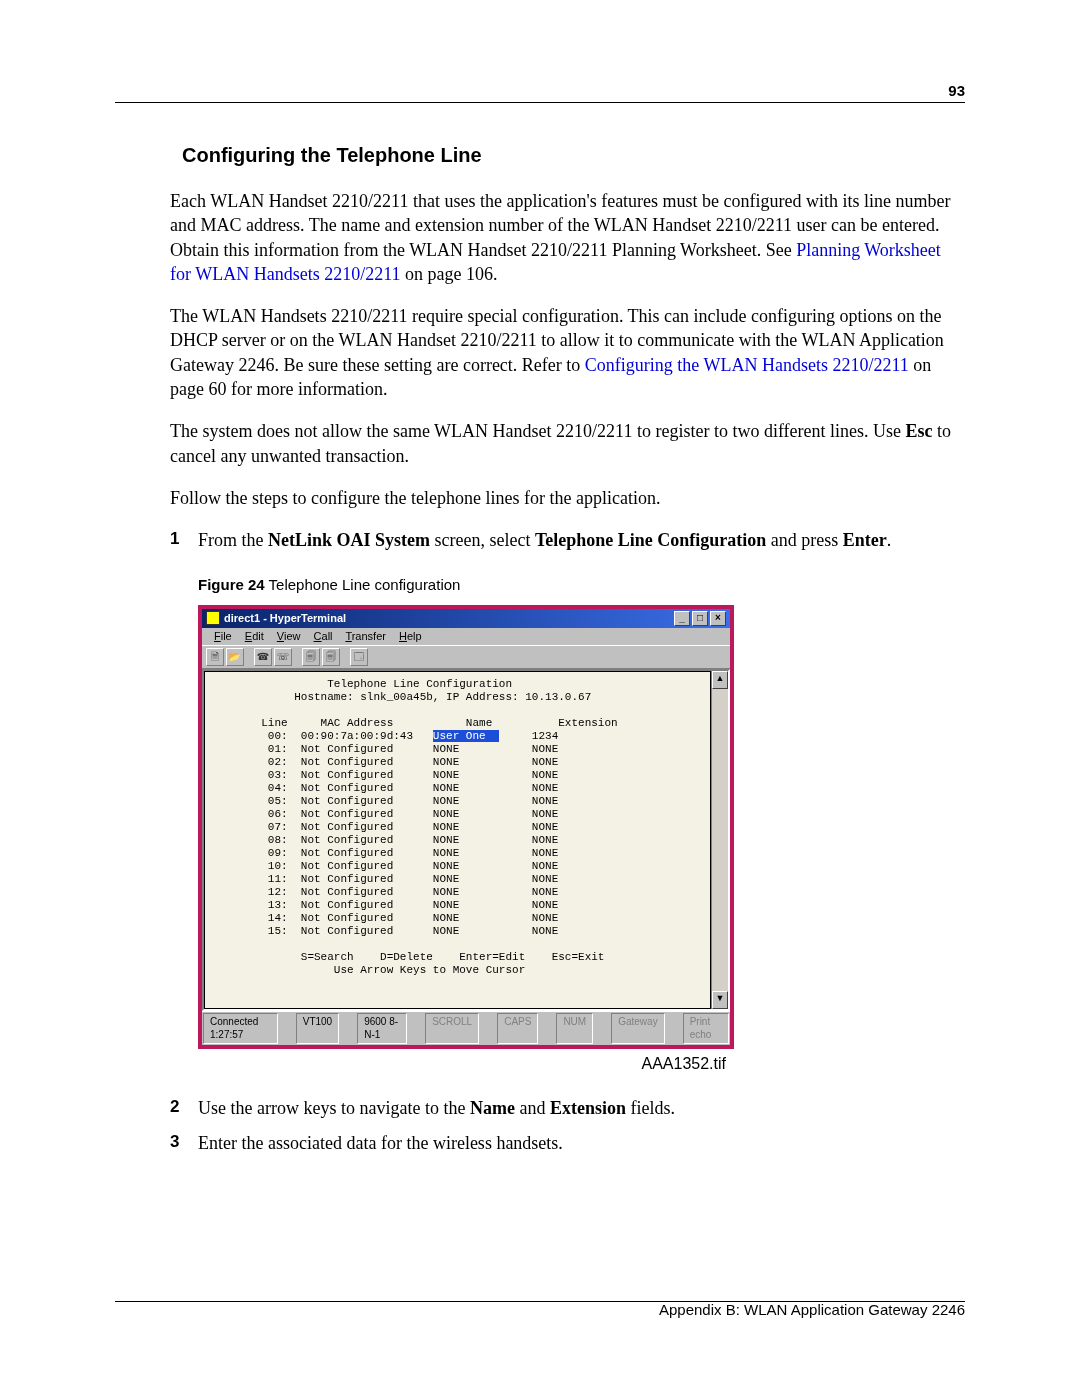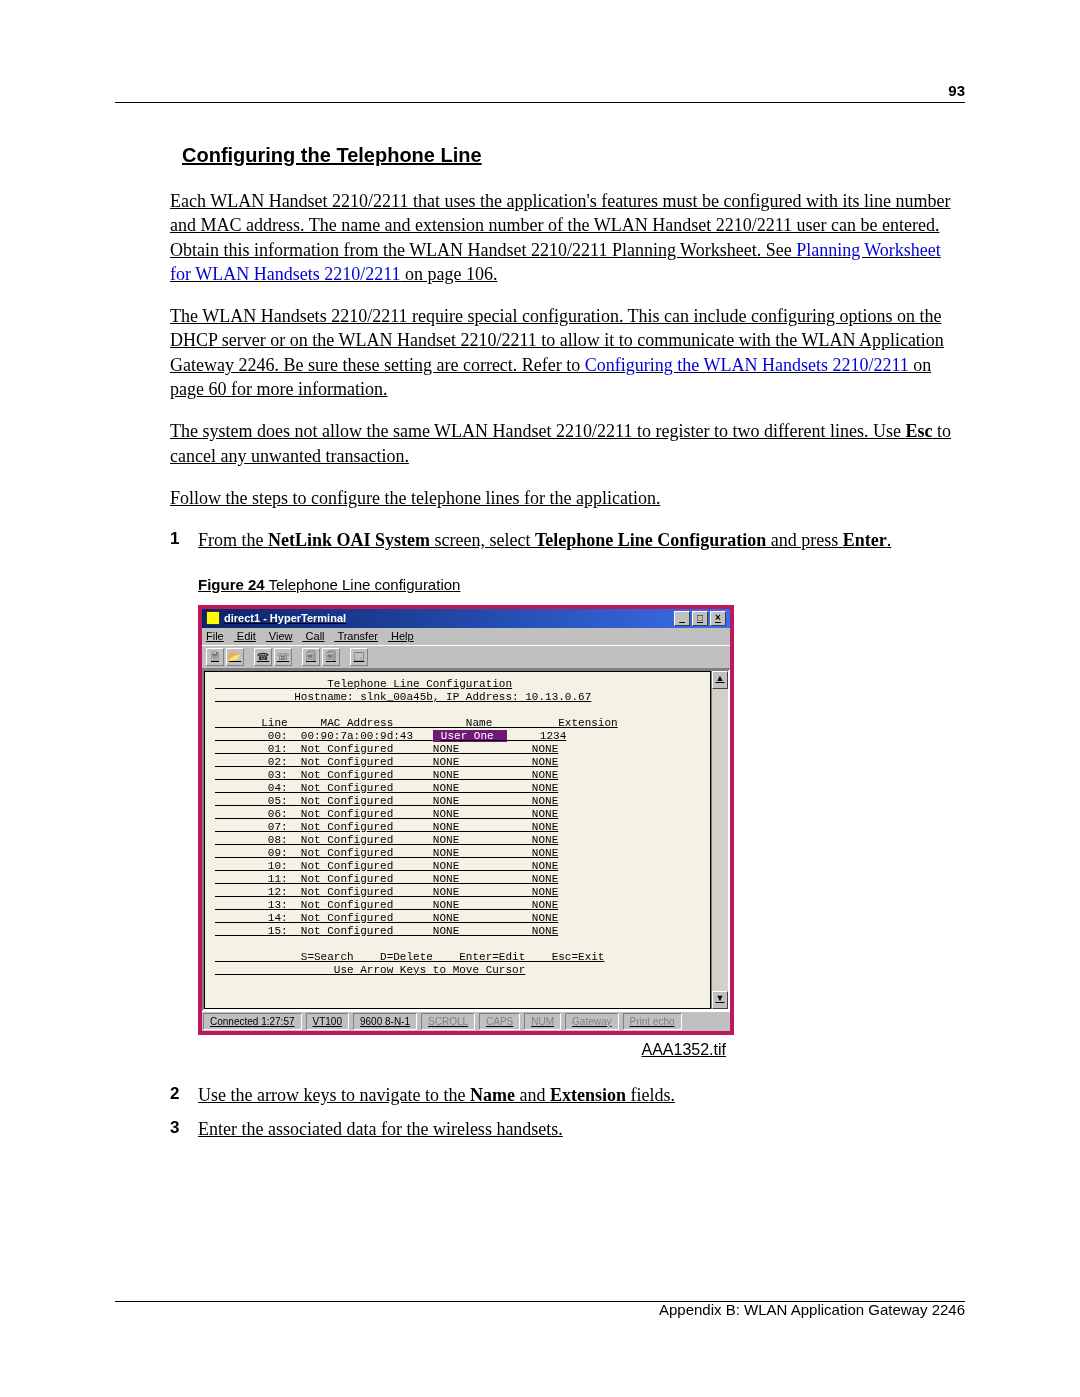--- a/index.html
+++ b/index.html
@@ -7,21 +7,20 @@
     background: #fff;
     font-family: "Times New Roman", Times, serif;
     color: #000;
   }
   .page {
     width: 1080px;
     height: 1397px;
     position: relative;
     box-sizing: border-box;
     padding: 80px 115px 0 170px;
-    text-decoration: underline;
   }
   .pagenum {
     position: absolute;
     top: 82px;
     right: 115px;
     font-family: Arial, Helvetica, sans-serif;
     font-size: 15px;
     font-weight: bold;
   }
   .toprule {
@@ -106,21 +105,21 @@
     border-right-color: #404040;
     border-bottom-color: #404040;
     margin-left: 2px;
     color: #000;
     line-height: 11px;
     text-align: center;
     font-weight: bold;
     font-size: 10px;
   }
   .ht-menu {
-    padding: 1px 4px;
+    padding: 1px 12px;
     font-size: 11px;
   }
   .ht-menu span { margin-right: 10px; }
   .ht-menu u { text-decoration: underline; }
   .ht-tool {
     border-top: 1px solid #fff;
     border-bottom: 1px solid #808080;
     padding: 2px 4px;
     display: flex;
     gap: 2px;
@@ -158,23 +157,22 @@
     border: 1px solid #000;
     font-family: "Courier New", monospace;
     font-size: 11px;
     line-height: 13px;
     white-space: pre;
     color: #000;
     overflow: hidden;
     box-sizing: border-box;
   }
   .ht-term .sel {
-    background: #701a75;
+    background: #1d4ed8;
     color: #fff;
-    padding-left: 8px;
   }
   .ht-sb {
     width: 16px;
     background: #d4d0c8;
     display: flex;
     flex-direction: column;
     justify-content: space-between;
     border-left: 1px solid #808080;
   }
   .ht-sb .arr {
@@ -185,21 +183,21 @@
     border-bottom-color: #404040;
     text-align: center;
     line-height: 12px;
     font-size: 9px;
   }
   .ht-status {
     display: flex;
     font-size: 10px;
     border-top: 1px solid #fff;
     padding: 1px;
-    gap: 4px;
+    gap: 18px;
   }
   .ht-status .cell {
     border: 1px solid #808080;
     border-right-color: #fff;
     border-bottom-color: #fff;
     padding: 1px 6px;
     background: #c0c0c0;
   }
   .ht-status .cell.dis { color: #808080; }
   .fig-id {

